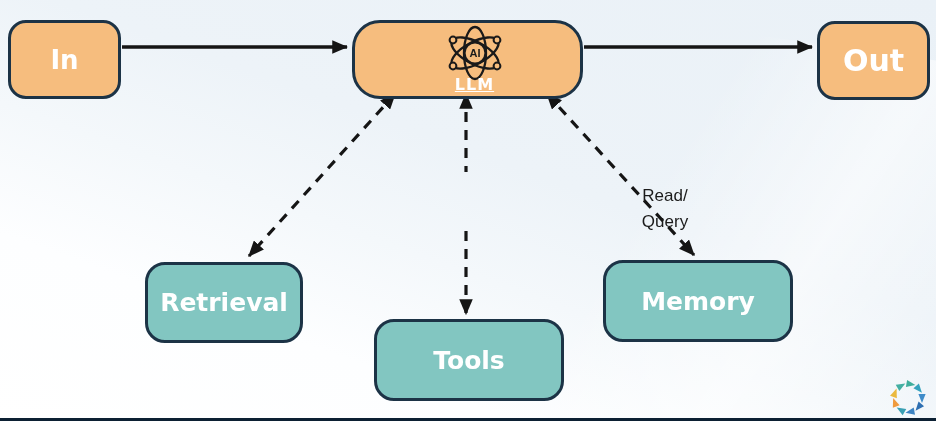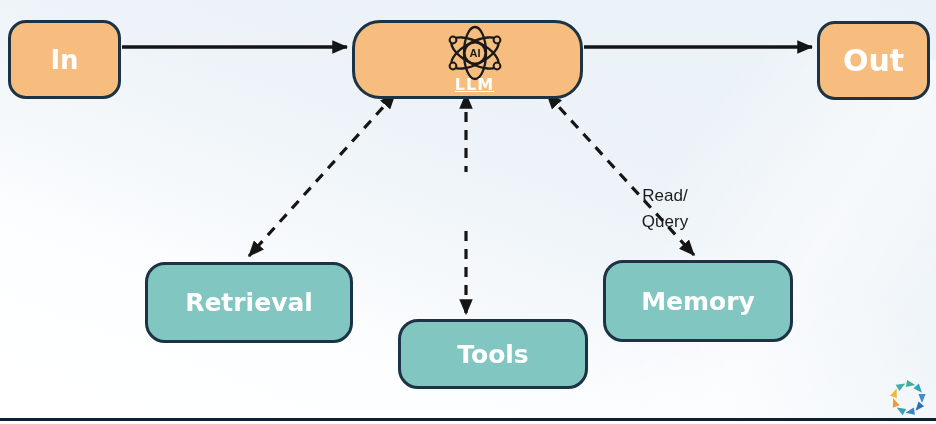--- a/index.html
+++ b/index.html
@@ -43,22 +43,22 @@
 
   .node-in  { left: 8px;   top: 8px;  width: 113px; height: 79px; border-radius: 18px; font-size: 26px; }
   .node-out { left: 817px; top: 9px;  width: 113px; height: 79px; border-radius: 18px; font-size: 30px; }
   .node-llm {
     left: 352px; top: 8px; width: 231px; height: 79px; border-radius: 28px;
     flex-direction: column; justify-content: flex-start; font-size: 16px; padding-left: 14px;
   }
   .node-llm .llm-label { margin-top: -7px; letter-spacing: 1px; text-decoration: underline; }
   .atom-icon { width: 66px; height: 58px; margin-top: 1px; }
 
-  .node-retrieval { left: 145px; top: 262px; width: 208px; height: 81px; border-radius: 20px; font-size: 25px; }
-  .node-tools     { left: 374px; top: 319px; width: 190px; height: 70px; border-radius: 20px; font-size: 25px; margin-left: 24px; }
+  .node-retrieval { left: 145px; top: 262px; width: 158px; height: 81px; border-radius: 20px; font-size: 25px; }
+  .node-tools     { left: 374px; top: 319px; width: 190px; height: 82px; border-radius: 20px; font-size: 25px; }
   .node-memory    { left: 603px; top: 260px; width: 190px; height: 82px; border-radius: 20px; font-size: 25px; align-items: center; }
 
   .edge-label {
     position: absolute;
     text-align: center;
     color: #1b1b1b;
     font-size: 17px;
     line-height: 26px;
   }
   .label-query  { left: 180px; top: 147px; width: 145px; }

